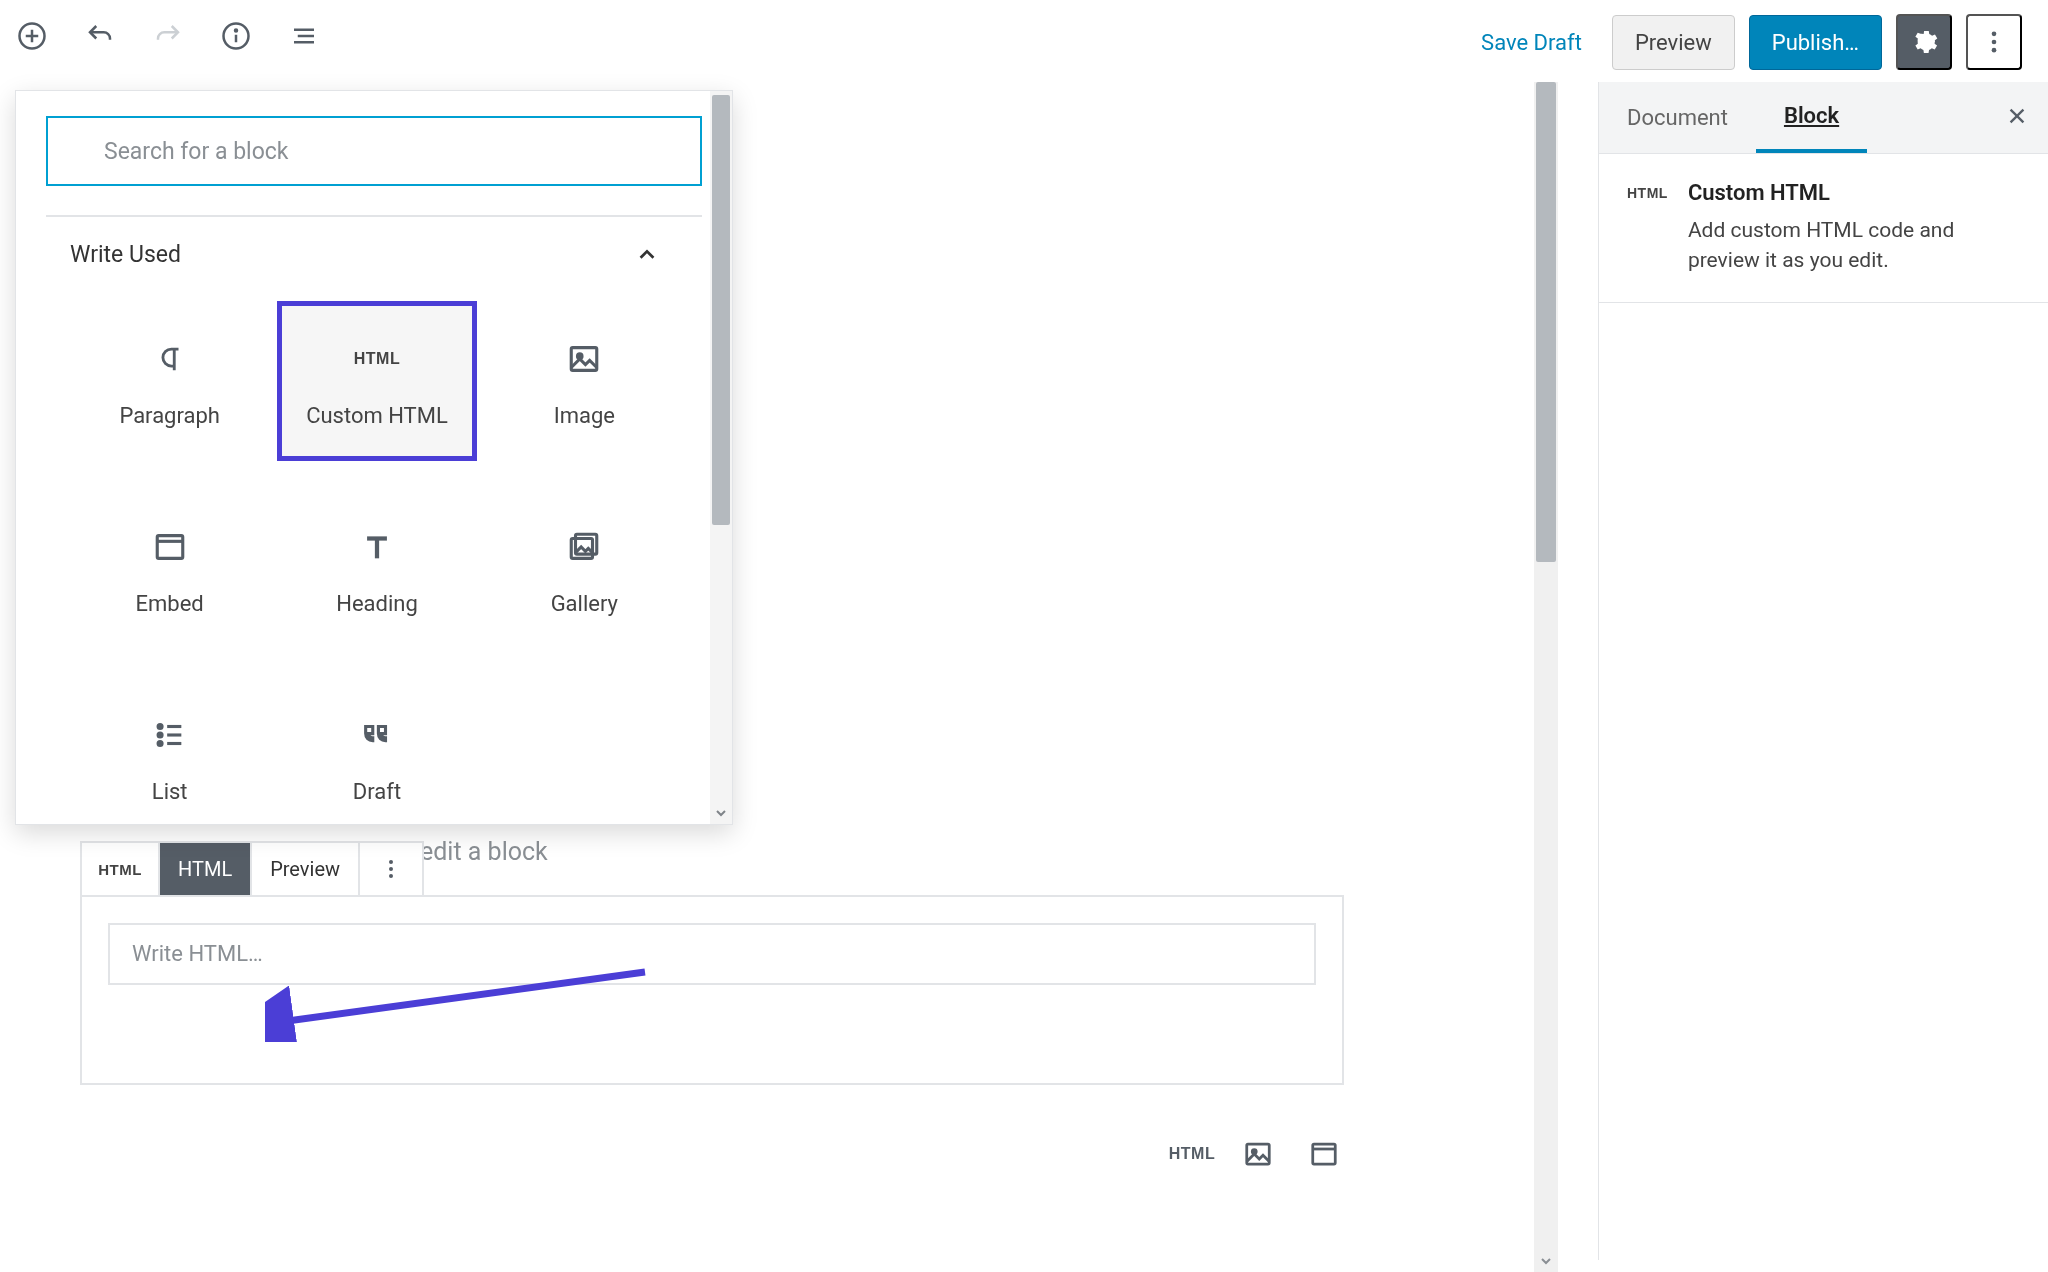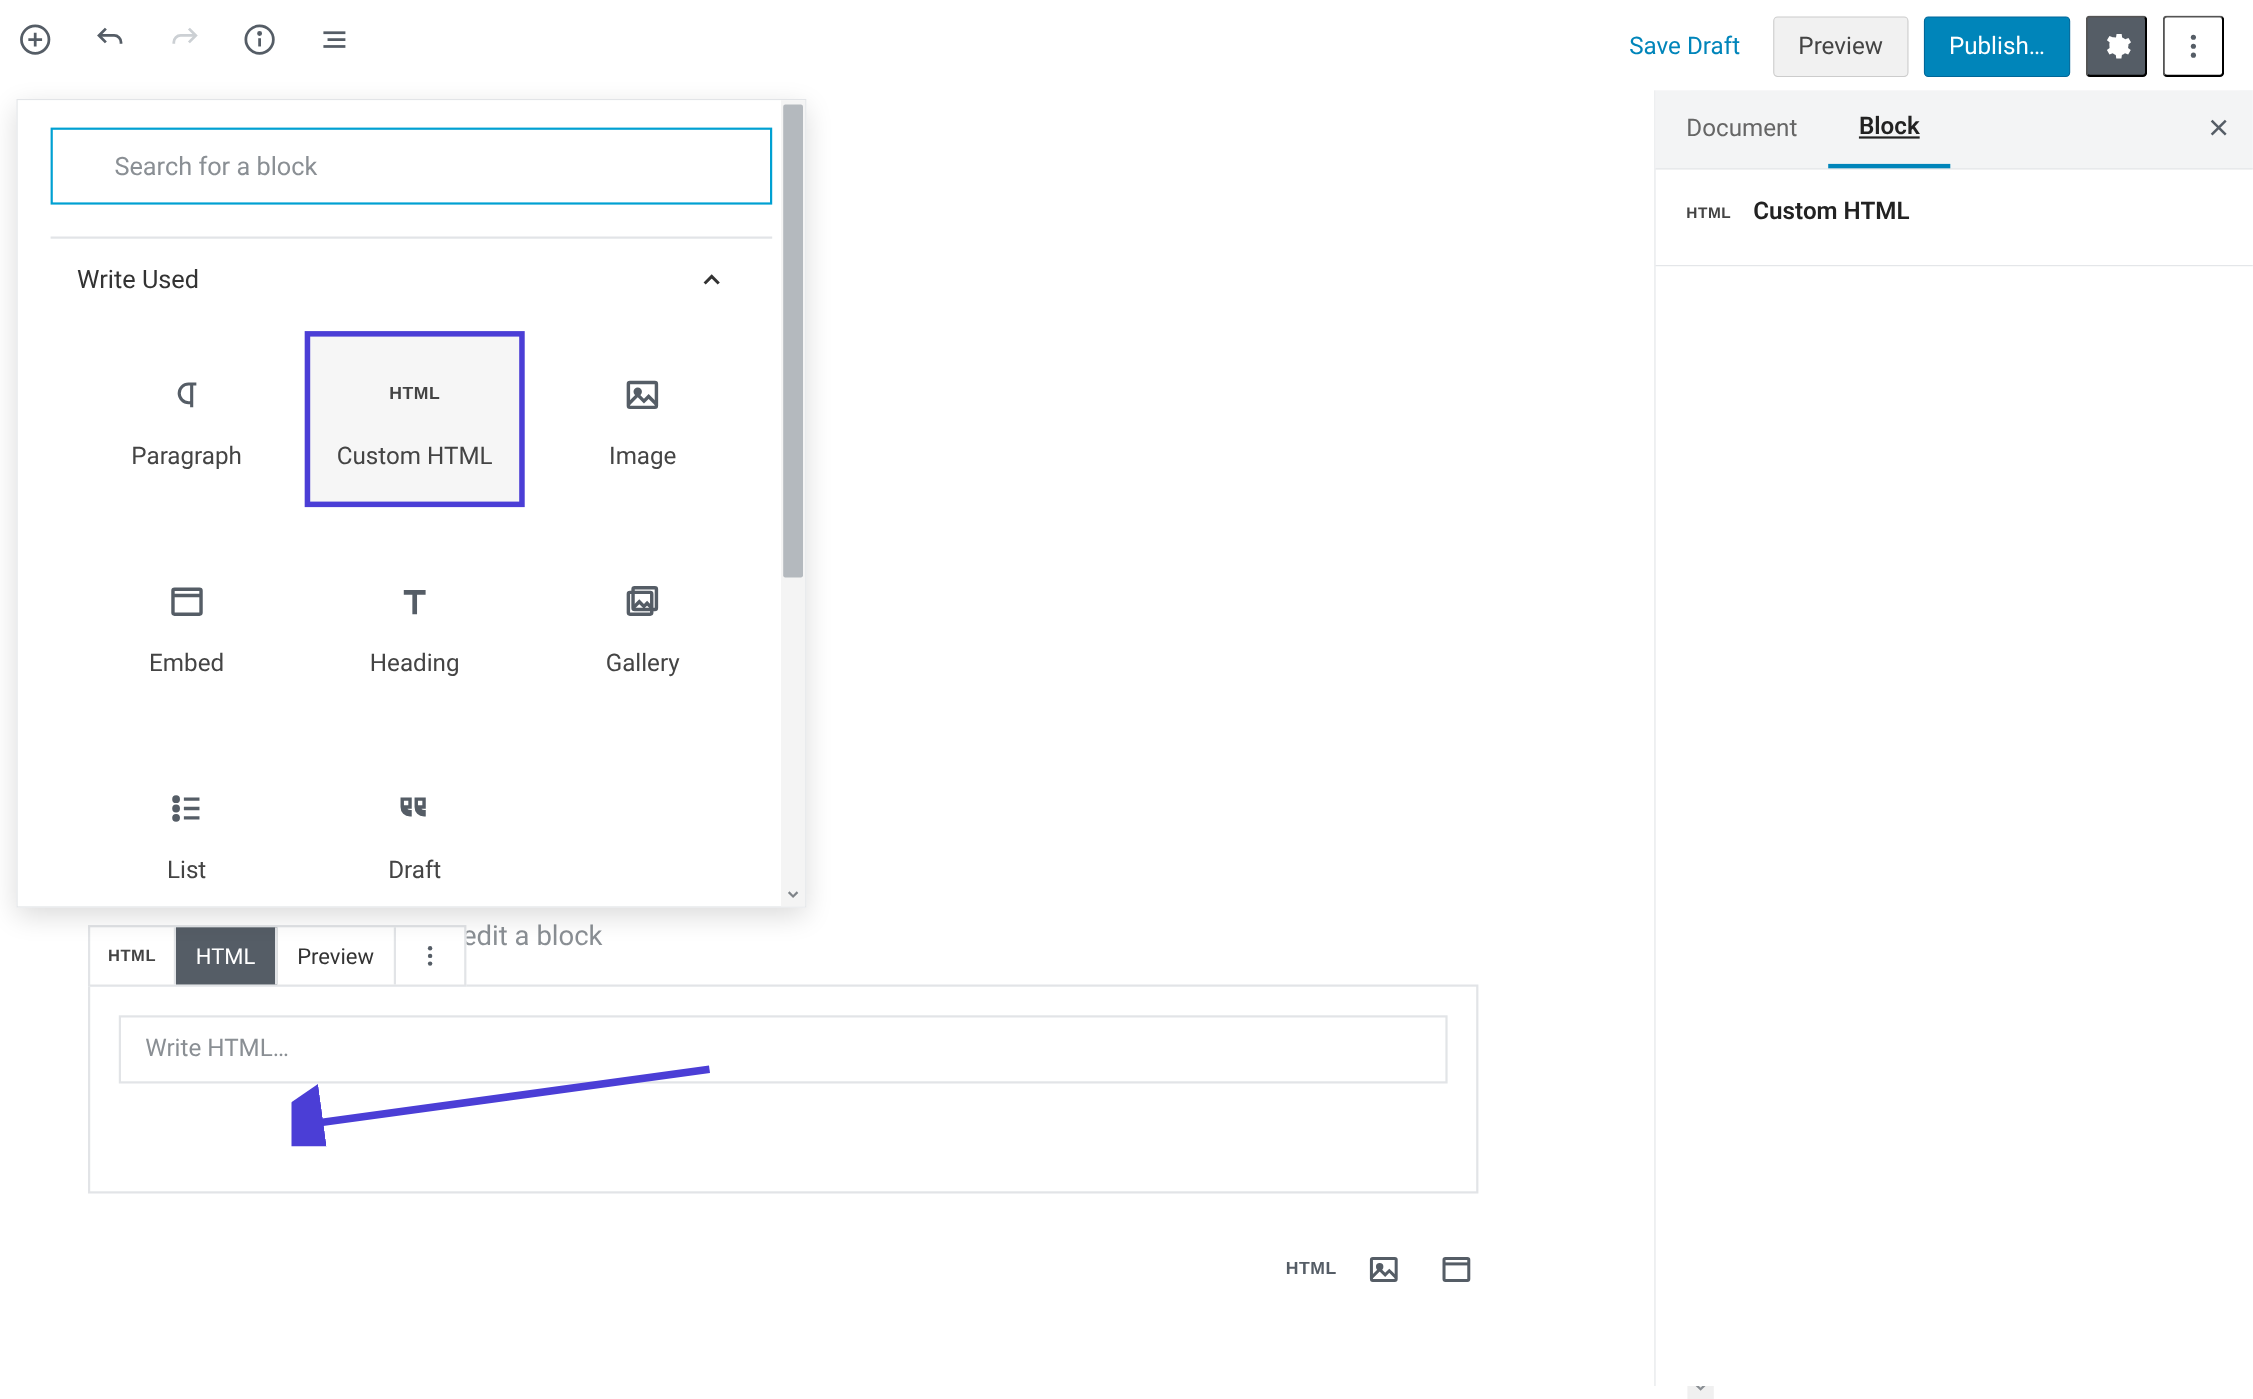--- a/index.html
+++ b/index.html
@@ -76,21 +76,21 @@
   .ins-item .ic{height:48px;display:flex;align-items:center;justify-content:center;color:#555d66;}
   .ins-item .ic svg{width:34px;height:34px;stroke:currentColor;fill:none;stroke-width:2.2;}
   .ins-item .lbl{margin-top:20px;}
   .ins-item.sel{background:#f6f6f6;border:5px solid var(--highlight);}
   .ins-item.sel .ic.html{font:700 16px/1 Arial;letter-spacing:0.5px;color:#444;}
   .ins-scroll{position:absolute;right:0;top:0;bottom:0;width:22px;background:#f4f4f4;}
   .ins-scroll .thumb{position:absolute;left:2px;right:2px;top:4px;height:430px;background:var(--scroll);border-radius:2px;}
   .ins-scroll .arrdn{position:absolute;left:0;right:0;bottom:0;height:22px;display:flex;align-items:center;justify-content:center;color:#7f8489;}
 
   
-  .sidebar-r{position:absolute;right:0;top:82px;bottom:12px;width:544px;background:var(--bg);border-left:1px solid var(--border);}
+  .sidebar-r{position:absolute;right:0;top:82px;bottom:12px;width:450px;background:var(--bg);border-left:1px solid var(--border);}
   .sb-tabs{height:72px;background:var(--panel);border-bottom:1px solid var(--border);display:flex;align-items:stretch;position:relative;}
   .sb-tab{display:flex;align-items:center;padding:0 28px;font-size:22px;color:#666;}
   .sb-tab.active{color:#222;font-weight:600;border-bottom:4px solid var(--blue);text-decoration:underline;}
   .sb-close{position:absolute;right:20px;top:50%;transform:translateY(-50%);color:#555d66;}
   .sb-close svg{width:22px;height:22px;stroke:currentColor;stroke-width:2.5;}
   .sb-block{padding:26px 28px;border-bottom:1px solid var(--border);display:flex;gap:20px;align-items:flex-start;}
   .sb-block .ic{font:700 14px/1 Arial;letter-spacing:0.5px;color:#444;padding-top:6px;}
   .sb-block .ttl{font-size:22px;font-weight:600;color:#222;margin-bottom:10px;}
   .sb-block .desc{font-size:21px;color:#444;line-height:1.45;}
 
@@ -319,15 +319,16 @@
       <svg viewBox="0 0 24 24">
           <line x1="5" y1="5" x2="19" y2="19"></line>
           <line x1="19" y1="5" x2="5" y2="19"></line>
         </svg>
     </div>
   </div>
   <div class="sb-block">
     <div class="ic">HTML</div>
     <div>
       <div class="ttl">Custom HTML</div>
+      <div class="desc">Add custom HTML code and preview it as you edit.</div>
     </div>
   </div>
 </div>
 
 </body></html>

